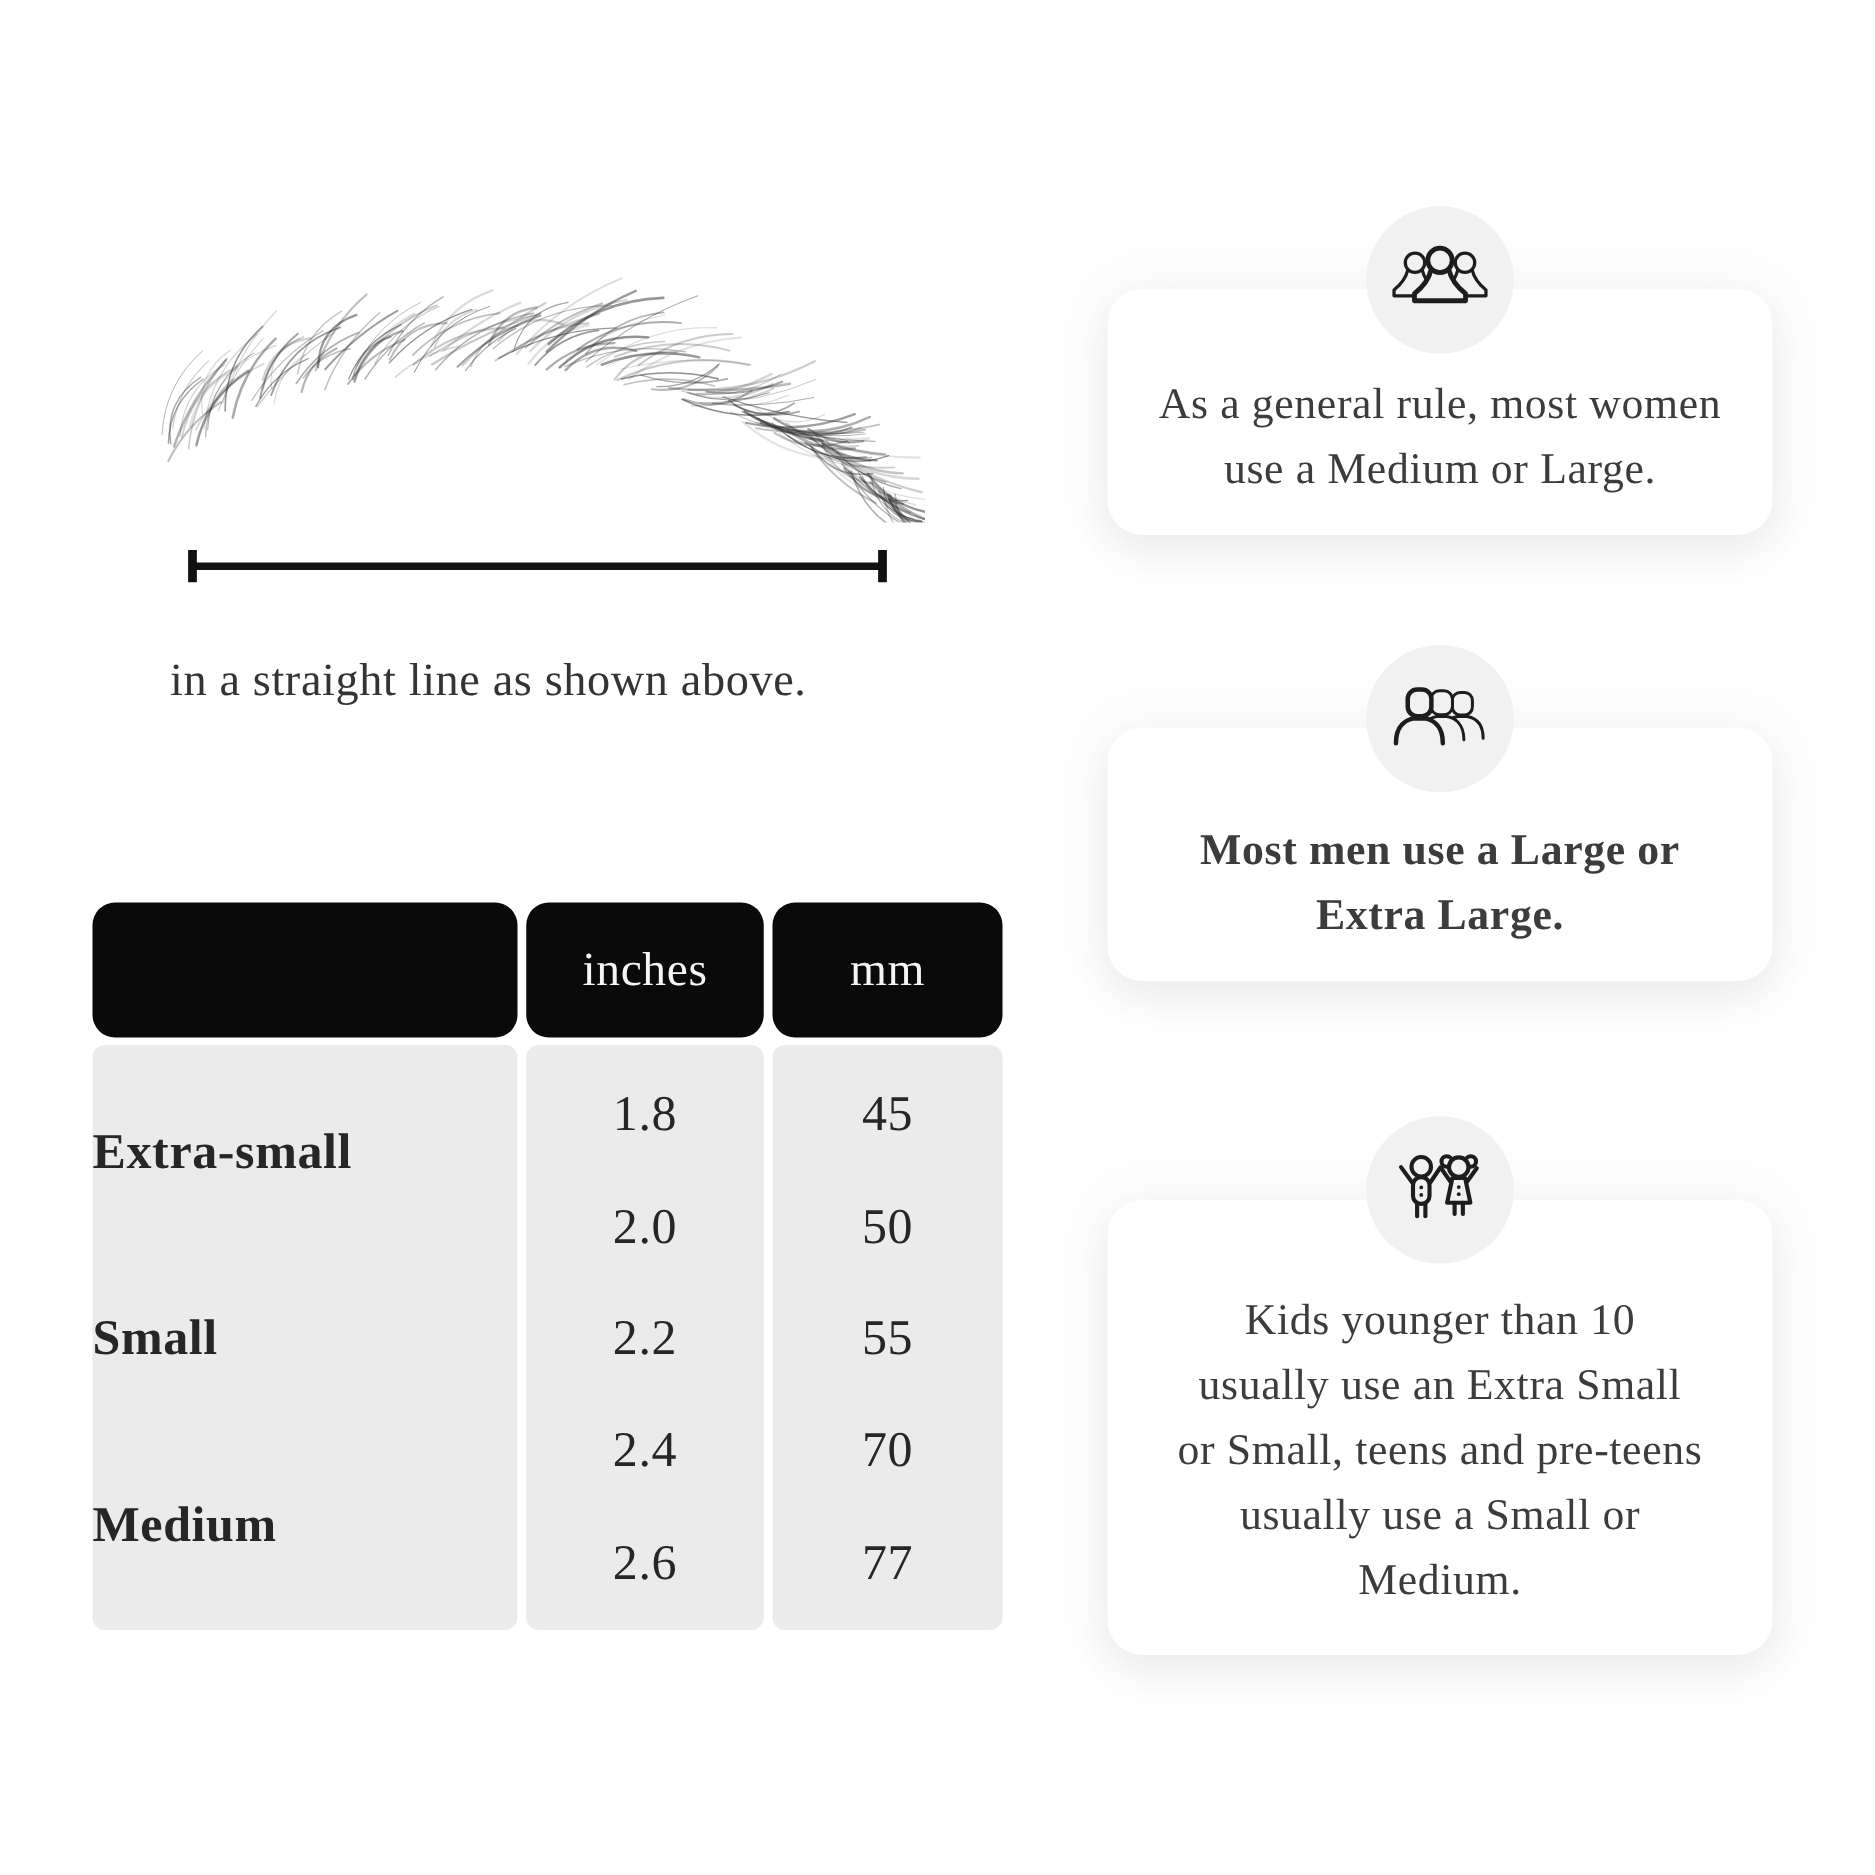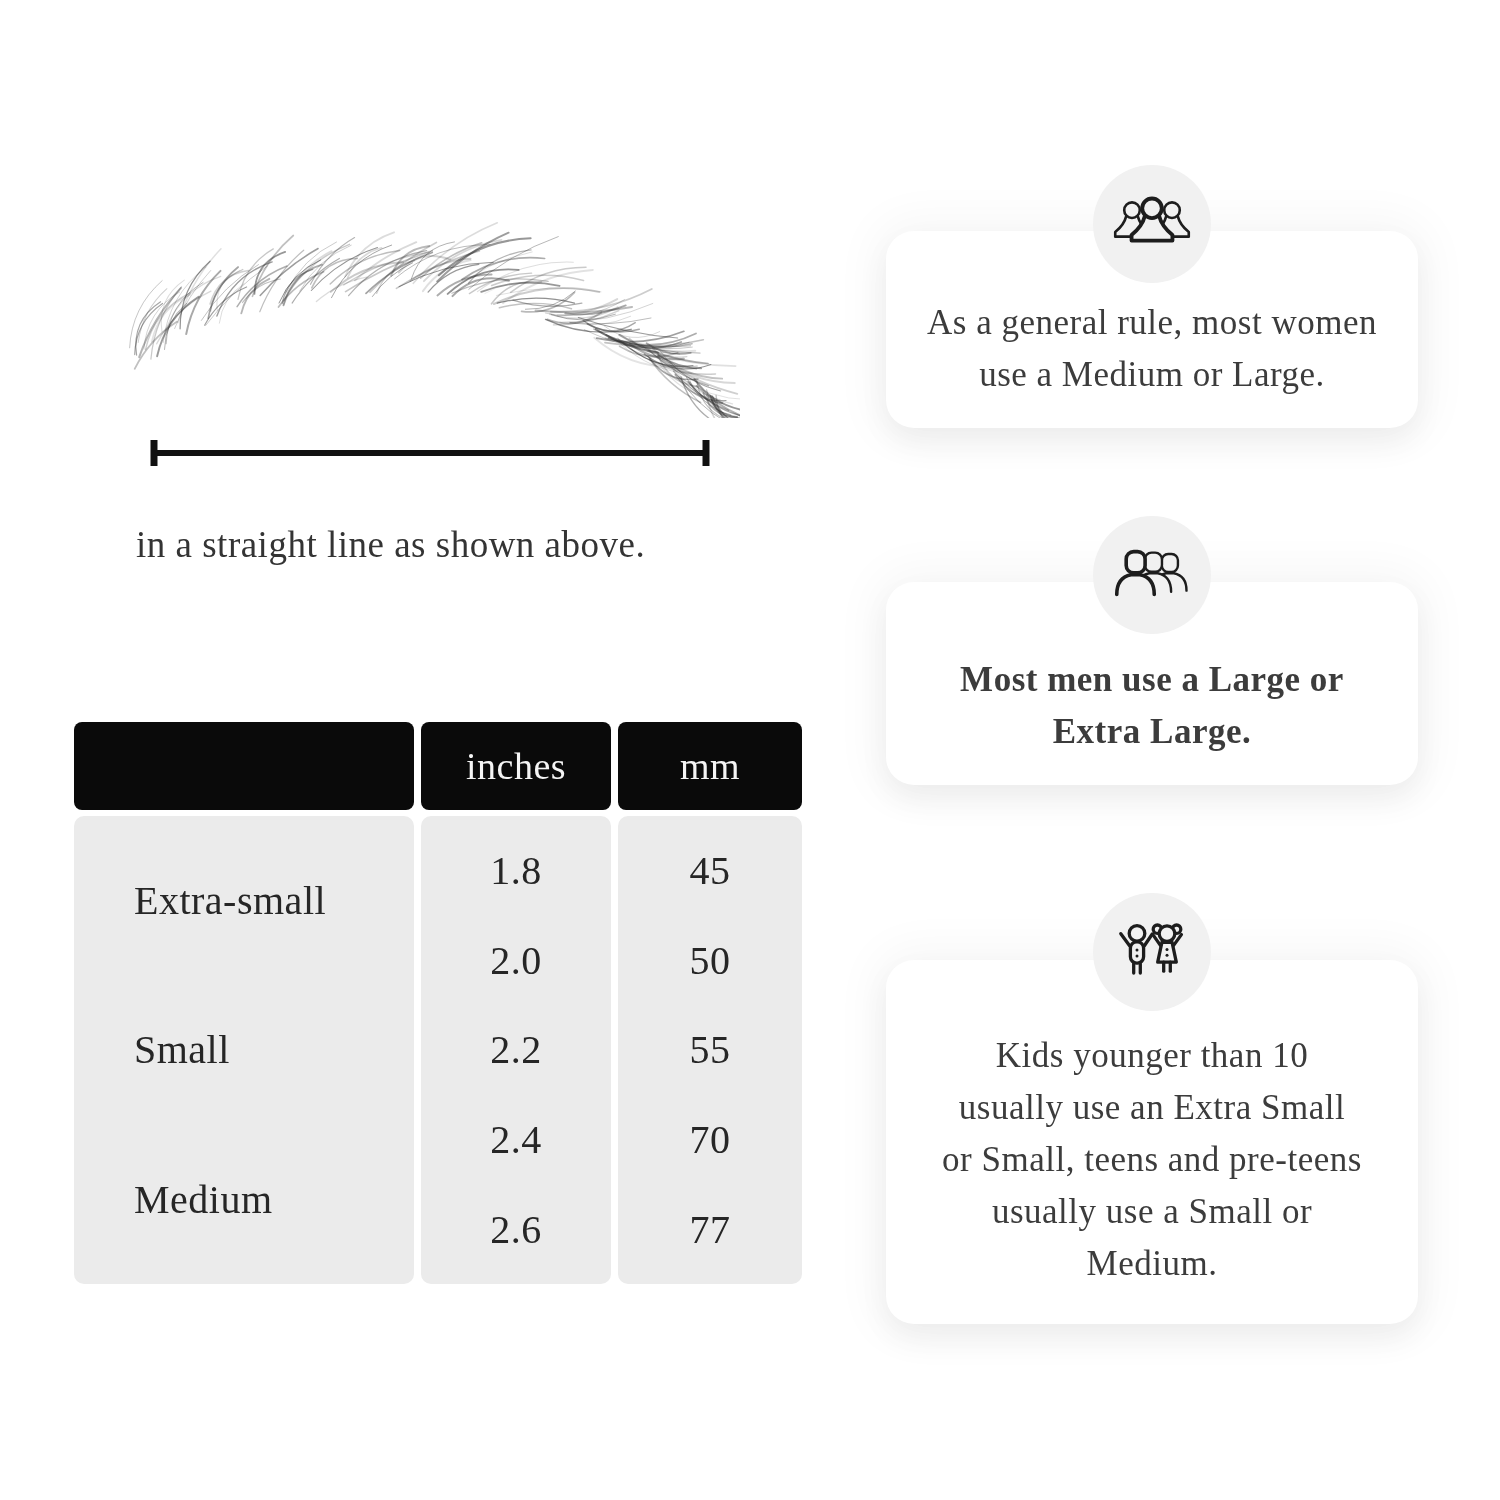--- a/index.html
+++ b/index.html
@@ -16,32 +16,32 @@
     position:absolute;left:136px;top:516px;width:640px;
     font-size:37px;line-height:58px;color:var(--caption-text,#343434);
     letter-spacing:0.5px;
   }
   
   .size-table{
     position:absolute;left:74px;top:722px;width:728px;
     display:grid;grid-template-columns:340px 190px 184px;column-gap:7px;
   }
   .th{
-    height:88px;border-radius:8px;background:var(--table-header-bg,#0a0a0a);
+    height:108px;border-radius:18px;background:var(--table-header-bg,#0a0a0a);
     color:var(--table-header-text,#f5f5f5);font-size:38px;
     display:flex;align-items:center;justify-content:center;
     margin-bottom:6px;letter-spacing:0.5px;
   }
   .tb{
     height:468px;border-radius:10px;background:var(--table-body-bg,#ebebeb);
     display:flex;flex-direction:column;justify-content:space-around;
     padding:10px 0;box-sizing:border-box;
   }
   .tb .cell{font-size:40px;color:var(--table-text,#262626);letter-spacing:0.5px;}
-  .tb.labels .cell{padding-left:60px;}
+  .tb.labels .cell{font-weight:bold;}
   .tb.center .cell{text-align:center;}
   
   .badge{
     position:absolute;left:1093px;width:118px;height:118px;border-radius:50%;
     background:var(--badge-bg,#f1f1f1);display:flex;align-items:center;justify-content:center;
     z-index:2;
   }
   .badge svg{display:block;}
   .icon-stroke{stroke:var(--icon-stroke,#1d1d1d);fill:var(--badge-bg,#f1f1f1);
     stroke-linecap:round;stroke-linejoin:round;}

